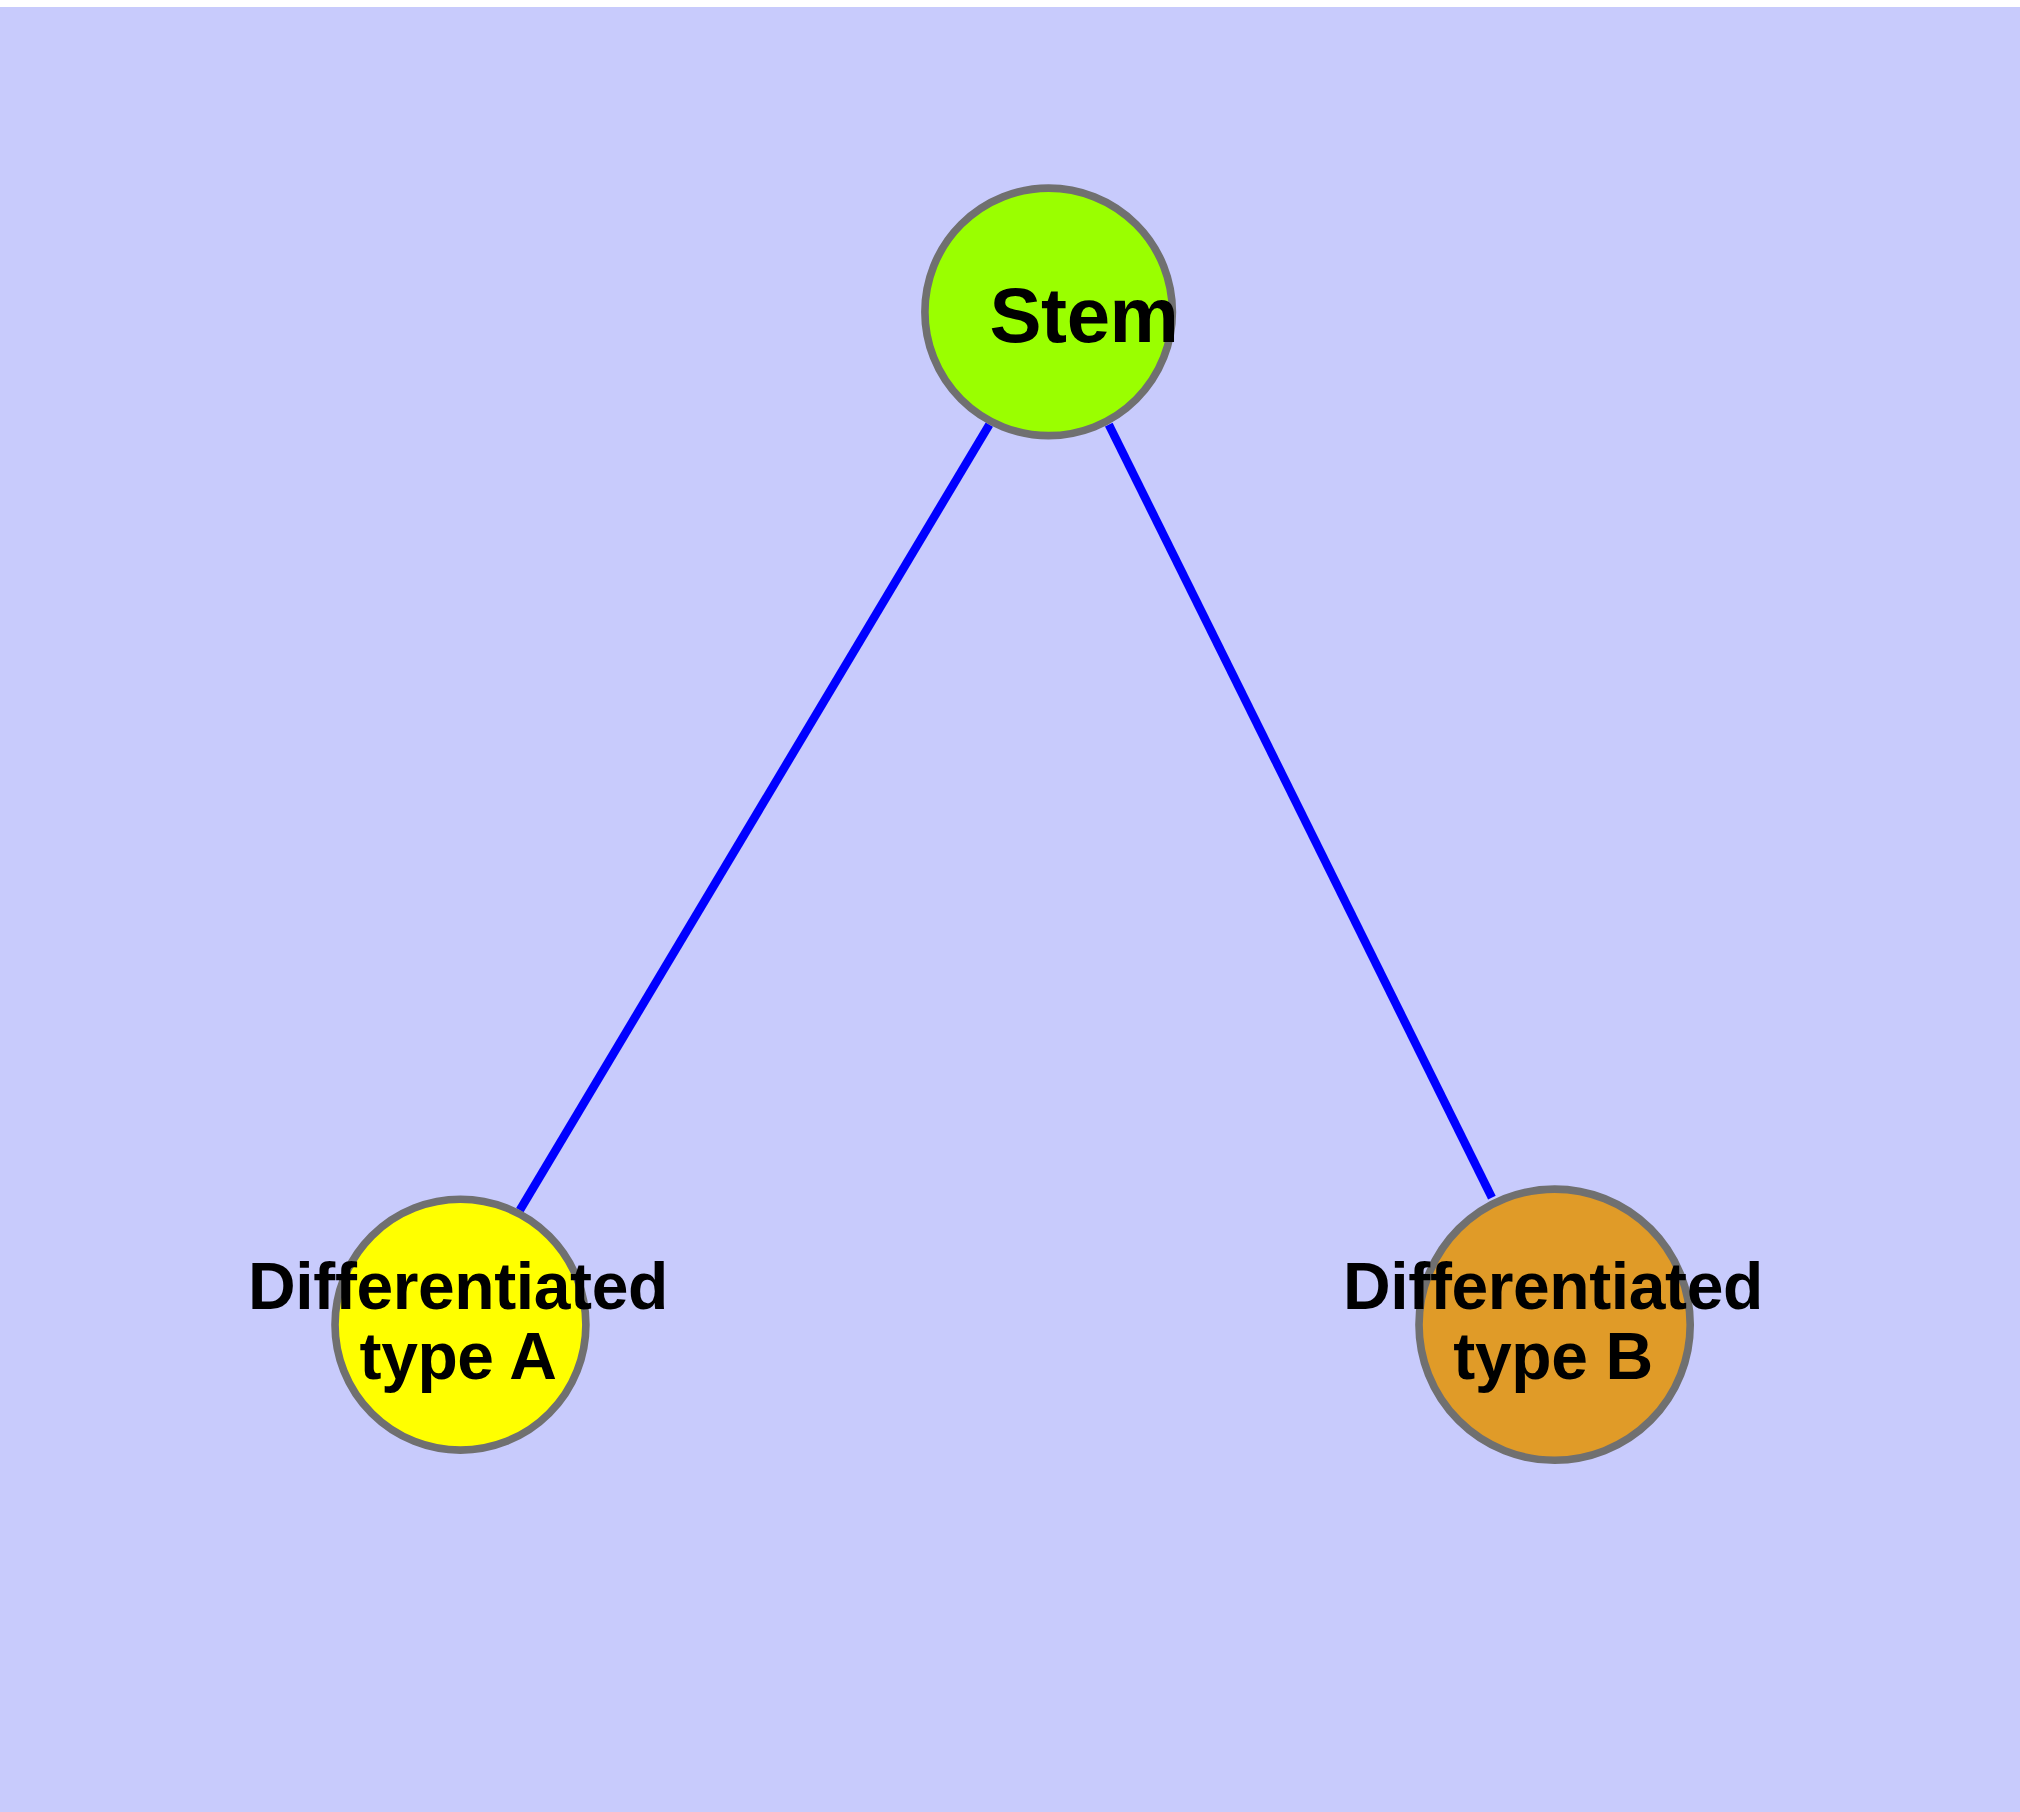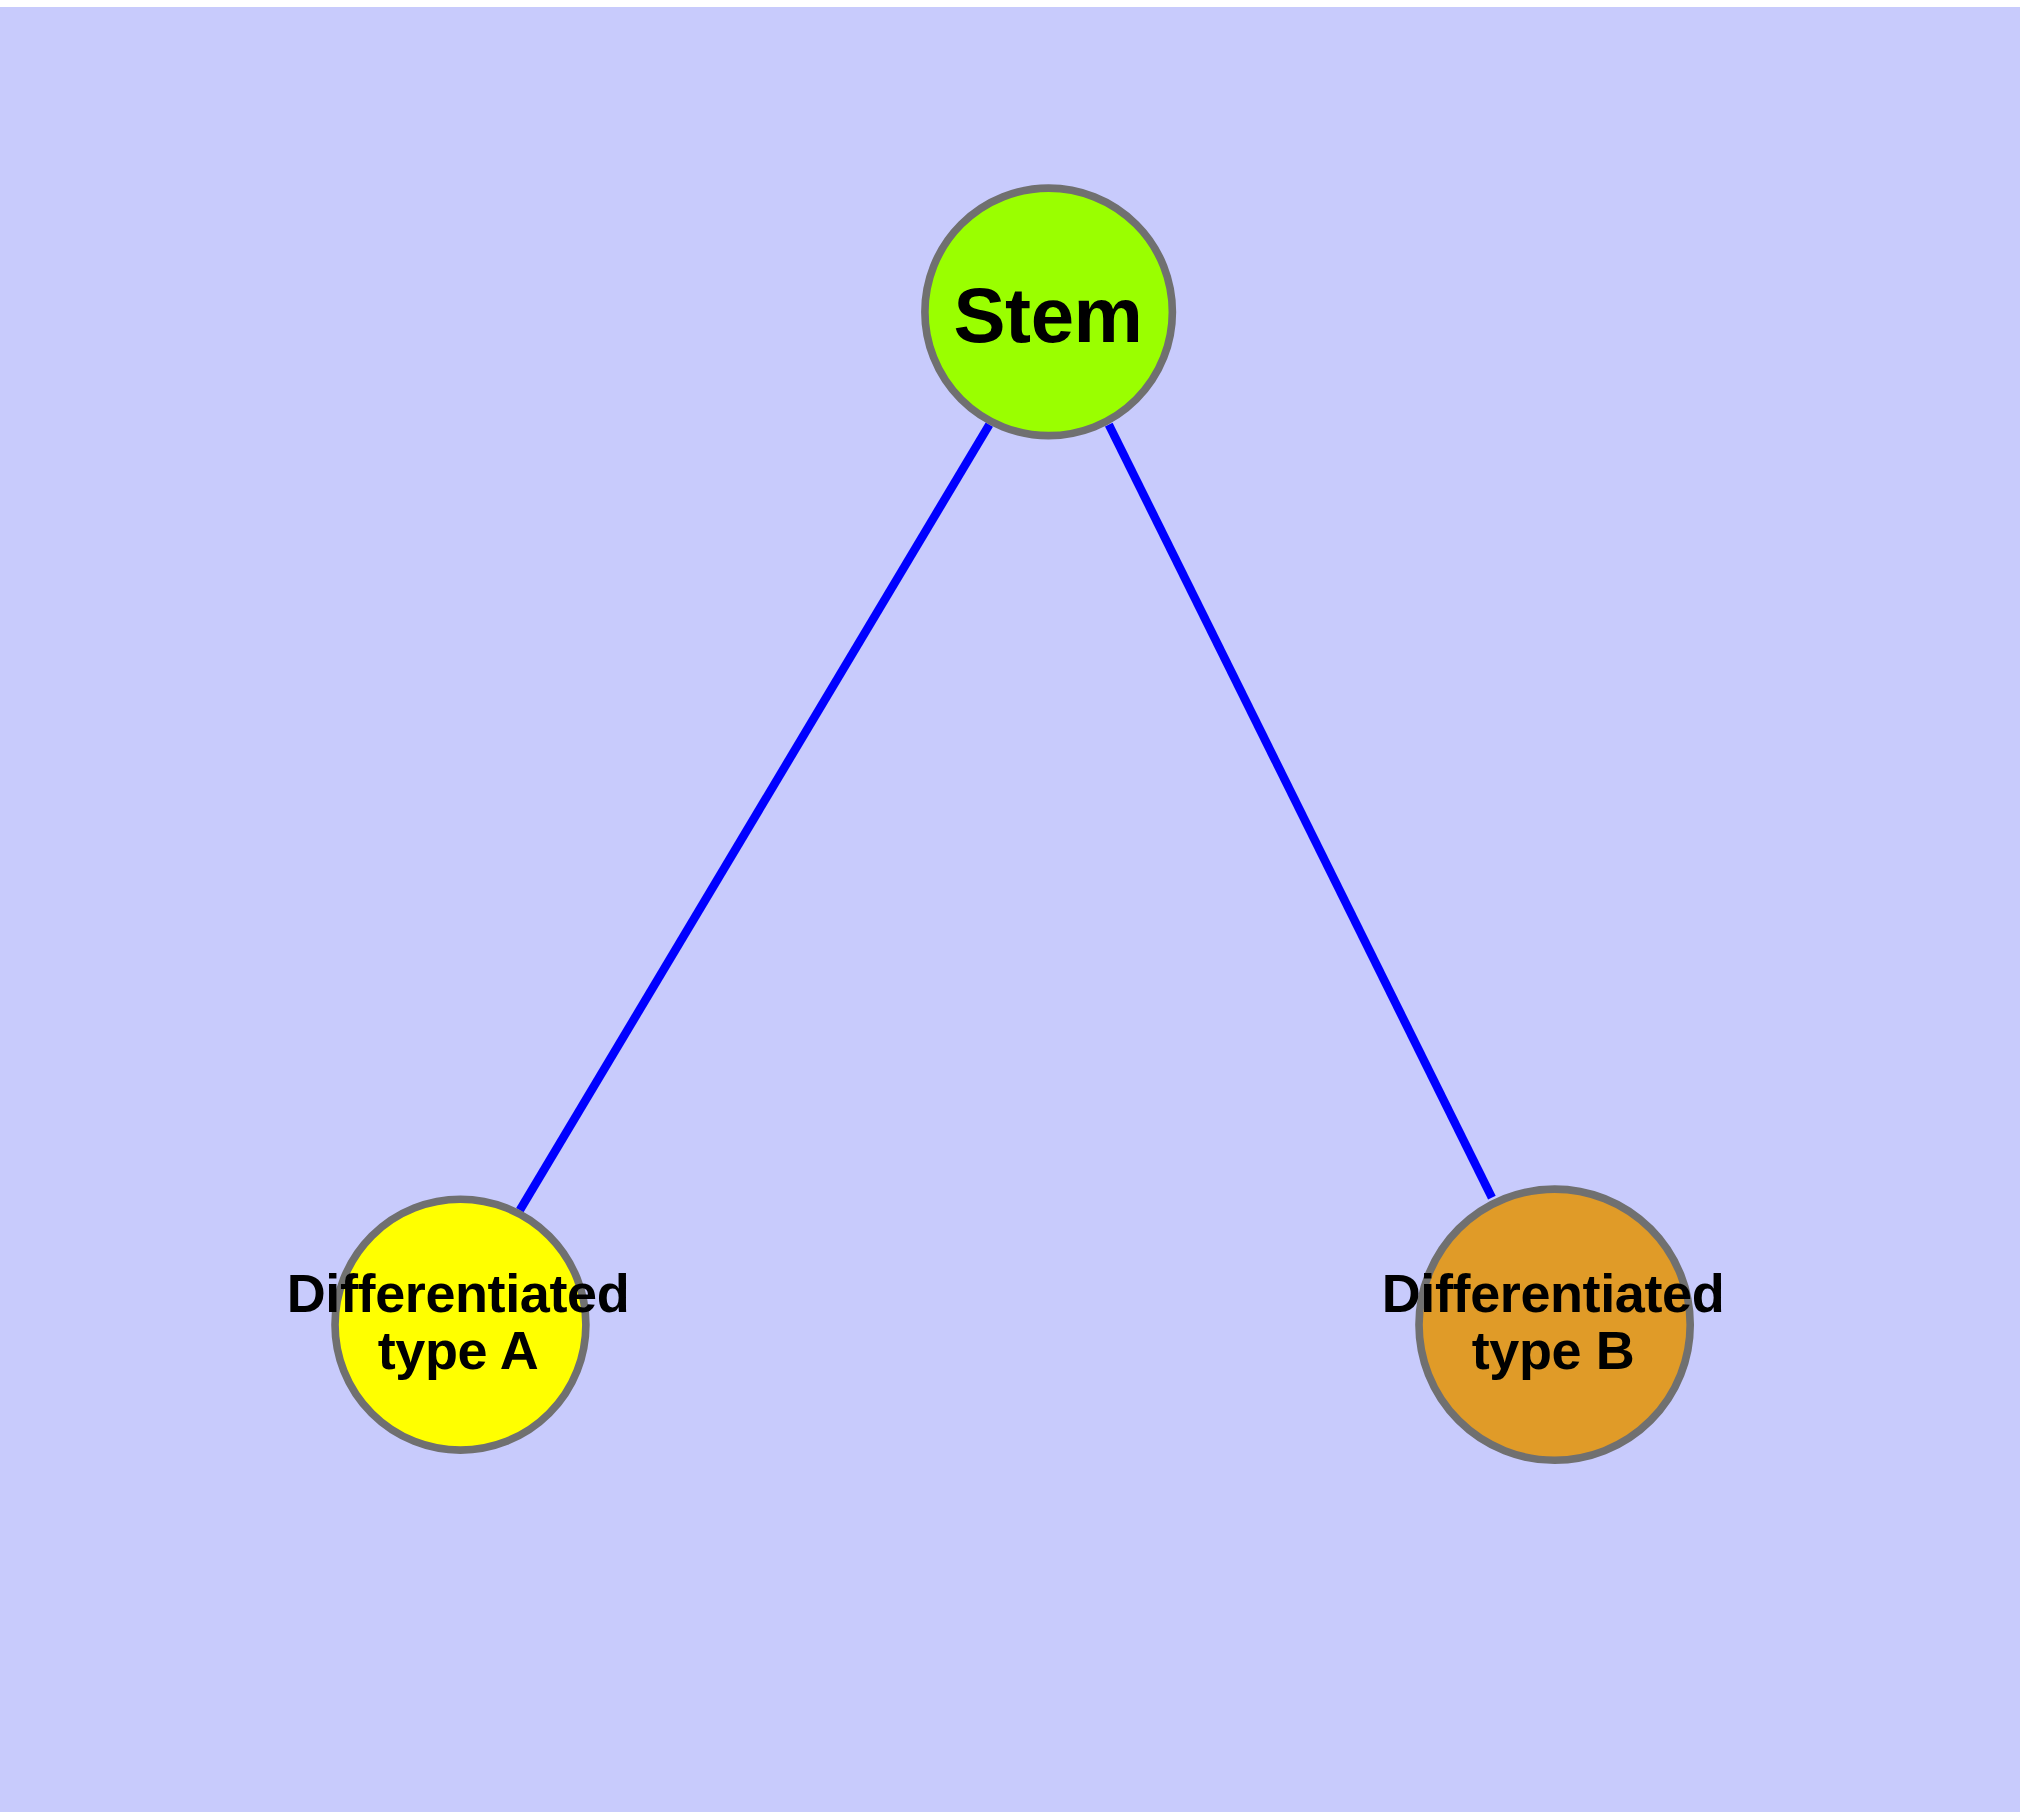--- a/index.html
+++ b/index.html
@@ -40,21 +40,21 @@
     line-height: 1.06;
     white-space: pre;
     letter-spacing: -0.4px;
     pointer-events: none;
     transform: translate(-50%, -50%);
   }
   .label-stem {
     font-size: 78px;
   }
   .label-wide {
-    font-size: 54px;
+    font-size: 66px;
   }
 </style>
 </head>
 <body>
 
 <div id="canvas">
 
   <div id="plot-area"></div>
 
   <svg id="graph-svg" viewBox="0 0 2384 2138">
@@ -64,21 +64,21 @@
       <line x1="1308" y1="501" x2="1760" y2="1413" stroke="#0000ff" stroke-width="10" stroke-linecap="butt"></line>
     </g>
 
     <g>
       <circle cx="1237" cy="368" r="146" fill="#9aff00" stroke="#707070" stroke-width="9"></circle>
       <circle cx="543" cy="1563" r="148" fill="#ffff00" stroke="#707070" stroke-width="9"></circle>
       <circle cx="1834" cy="1563" r="160" fill="#e09b28" stroke="#707070" stroke-width="9"></circle>
     </g>
   </svg>
 
-  <div class="node-label label-stem" style="left:1048px; top:315px;">Stem</div>
+  <div class="node-label label-stem" style="left:1084px; top:315px;">Stem</div>
 
   <div class="node-label label-wide" style="left:458px; top:1322px;">Differentiated
 type A</div>
 
   <div class="node-label label-wide" style="left:1553px; top:1322px;">Differentiated
 type B</div>
 
 </div>
 
 

